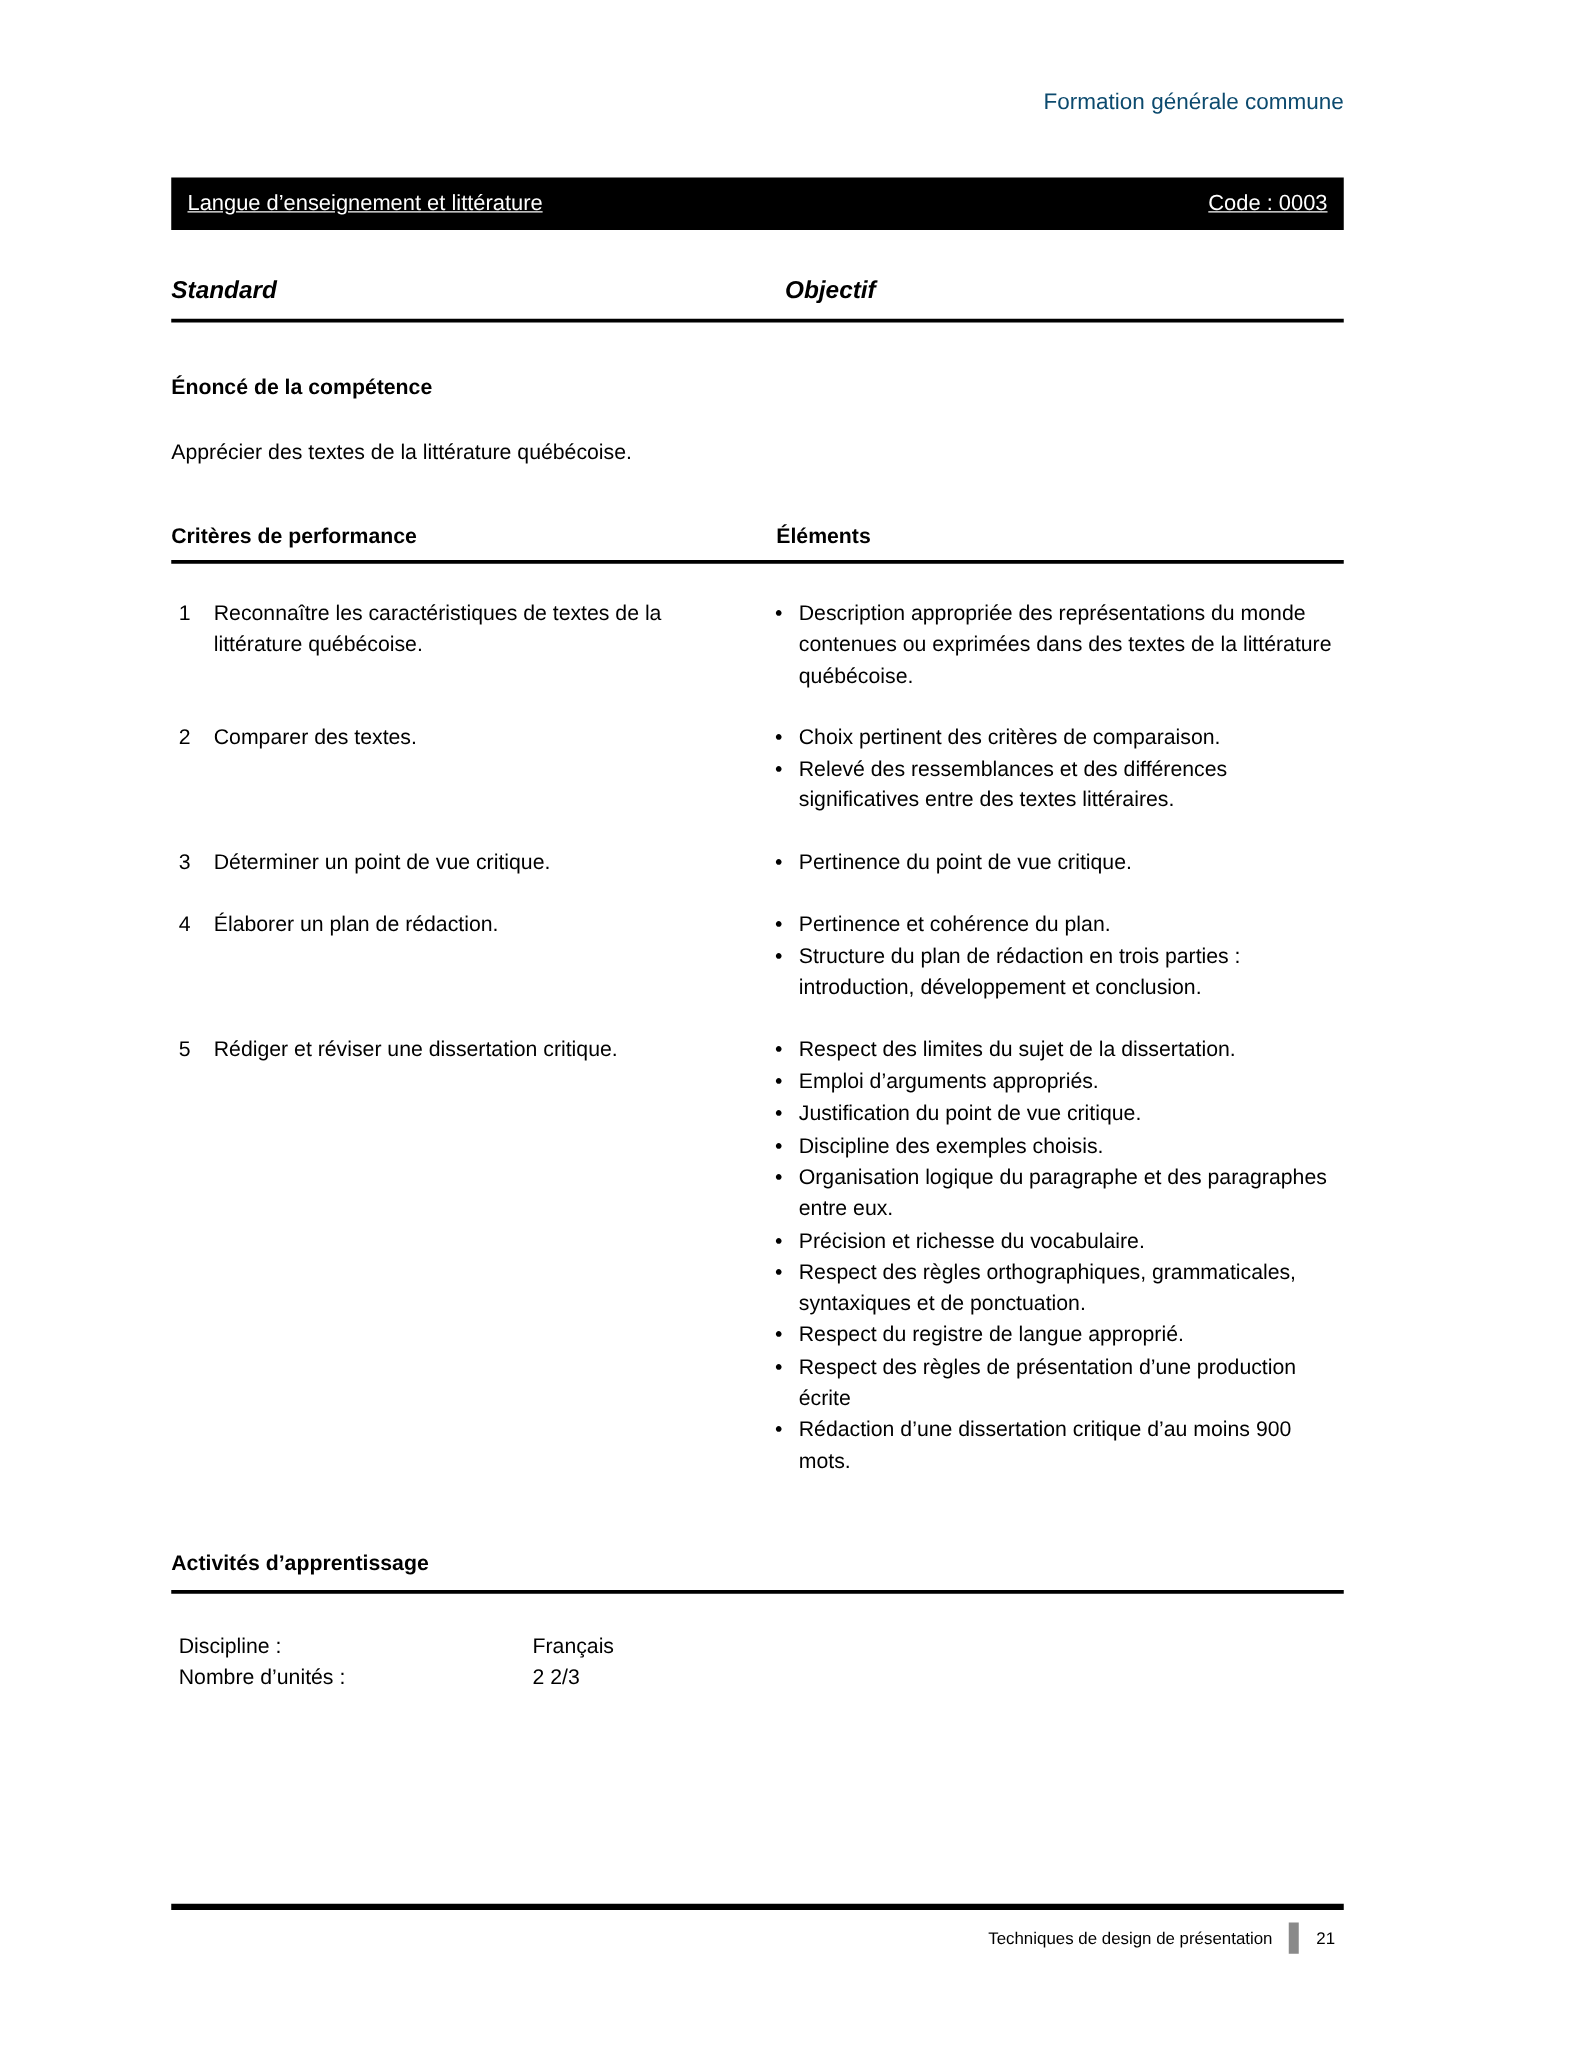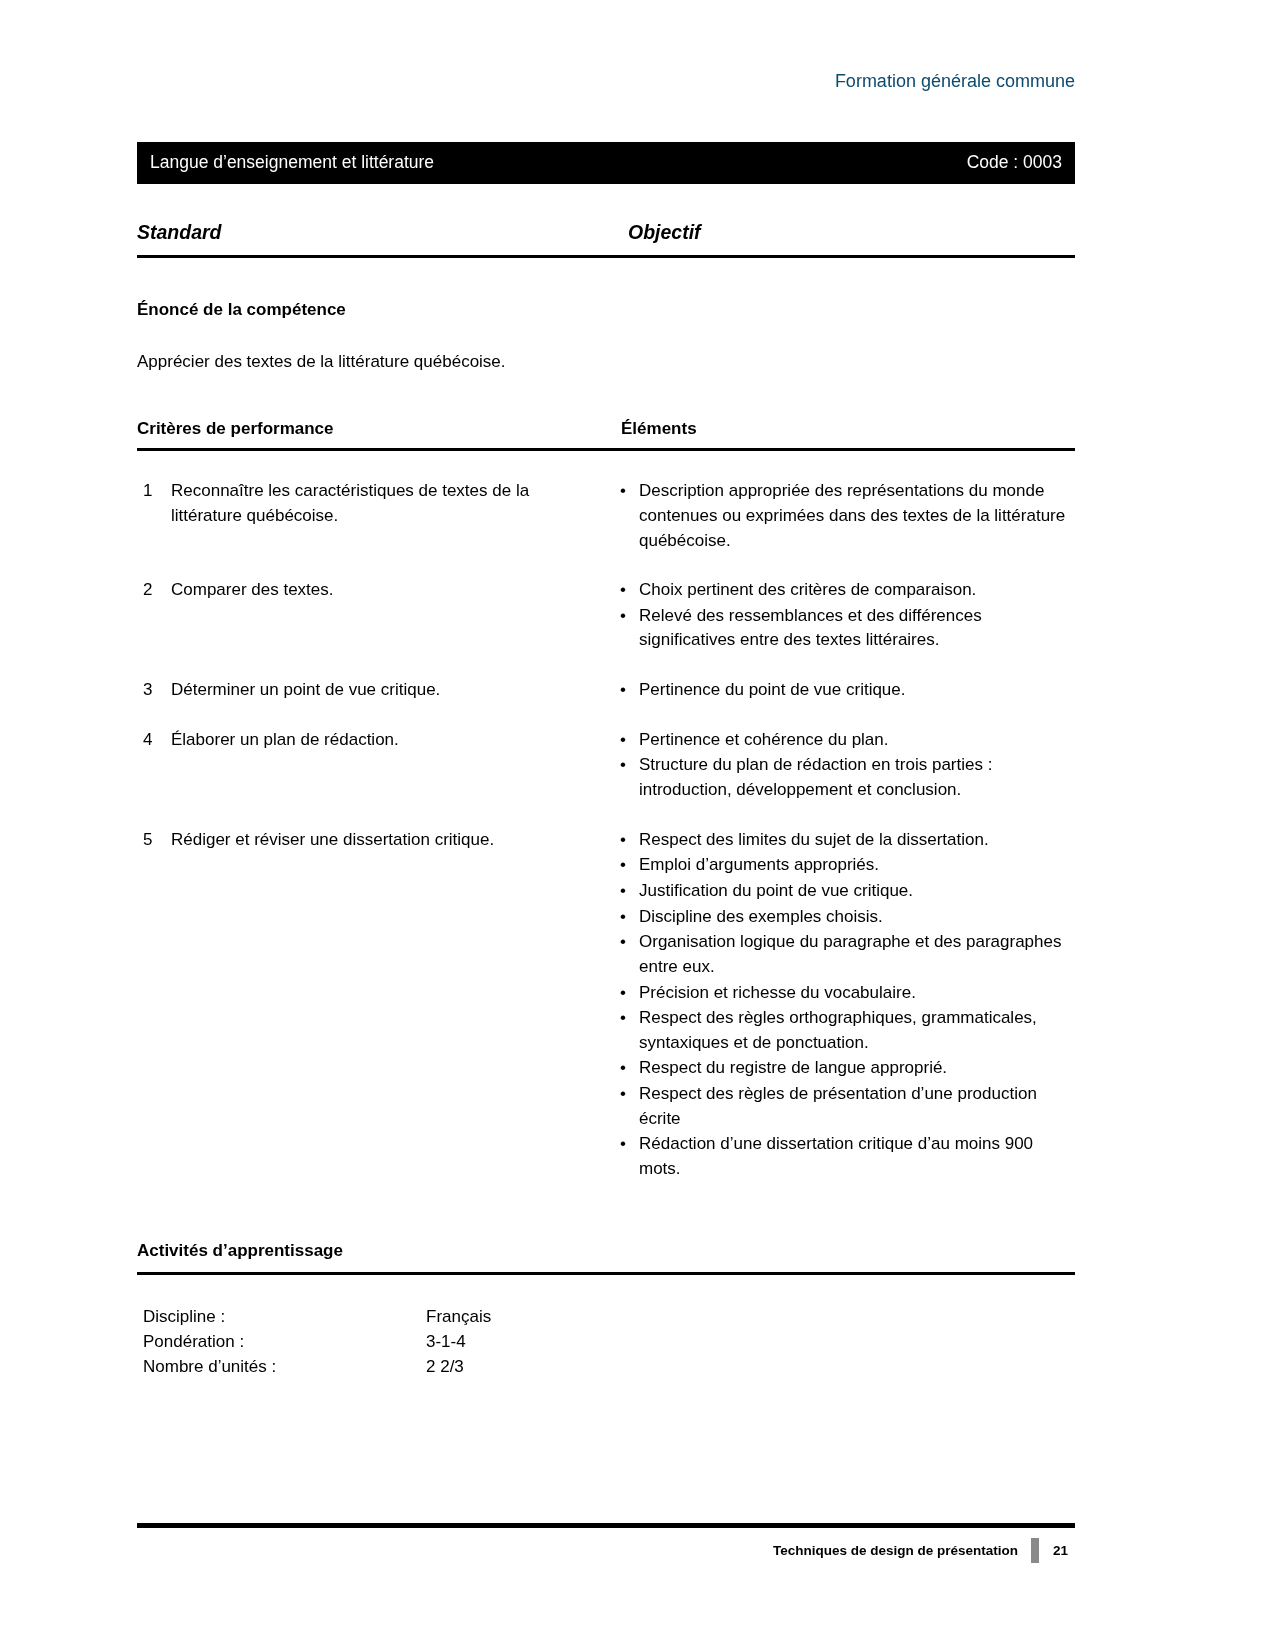--- a/index.html
+++ b/index.html
@@ -14,20 +14,21 @@
   .header-right {
     margin-top:68px; text-align:right;
     color:#0c4a6e; font-size:18px;
   }
 
   .title-bar {
     margin-top:48px; background:#000; color:#fff;
     height:42px; display:flex; align-items:center;
     justify-content:space-between; padding:0 13px;
     font-size:17.5px;
+    text-decoration:underline;
   }
 
   .col-heads {
     margin-top:34px; display:grid; grid-template-columns:478px 1fr;
     border-bottom:3px solid #000; padding-bottom:9px;
   }
   .col-heads .h { font-weight:bold; font-style:italic; font-size:19.5px; padding-left:13px; }
   .col-heads .h2 { padding-left:0; }
 
   .enonce-head { margin-top:40px; font-weight:bold; }
@@ -53,21 +54,20 @@
     margin-top:56px; font-weight:bold;
     border-bottom:3px solid #000; padding-bottom:9px;
   }
   .details { margin-top:30px; }
   .detail-row { display:flex; padding-left:6px; }
   .detail-label { width:283px; flex:0 0 283px; }
 
   .footer {
     position:absolute; left:137px; top:1523px; width:938px;
     border-top:5px solid #000;
-    font-weight:bold;
   }
   .footer-inner {
     display:flex; justify-content:flex-end; align-items:center;
     margin-top:10px; font-size:13.5px;
   }
   .footer-sep {
     display:inline-block; width:8px; height:25px; background:#8a8a8a;
     margin:0 14px 0 13px;
   }
   .footer-page { min-width:22px; }
@@ -209,24 +209,20 @@
 </div>
 
   <div class="activites-head">Activités d’apprentissage</div>
 
   <div class="details">
   <div class="detail-row">
     <span class="detail-label">Discipline :</span>
     <span class="detail-value">Français</span>
   </div>
 
-  <div class="detail-row">
-    <span class="detail-label">Pondération :</span>
-    <span class="detail-value">3-1-4</span>
-  </div>
 
   <div class="detail-row">
     <span class="detail-label">Nombre d’unités :</span>
     <span class="detail-value">2 2/3</span>
   </div>
 </div>
 
 </div>
 
 <div class="footer">

